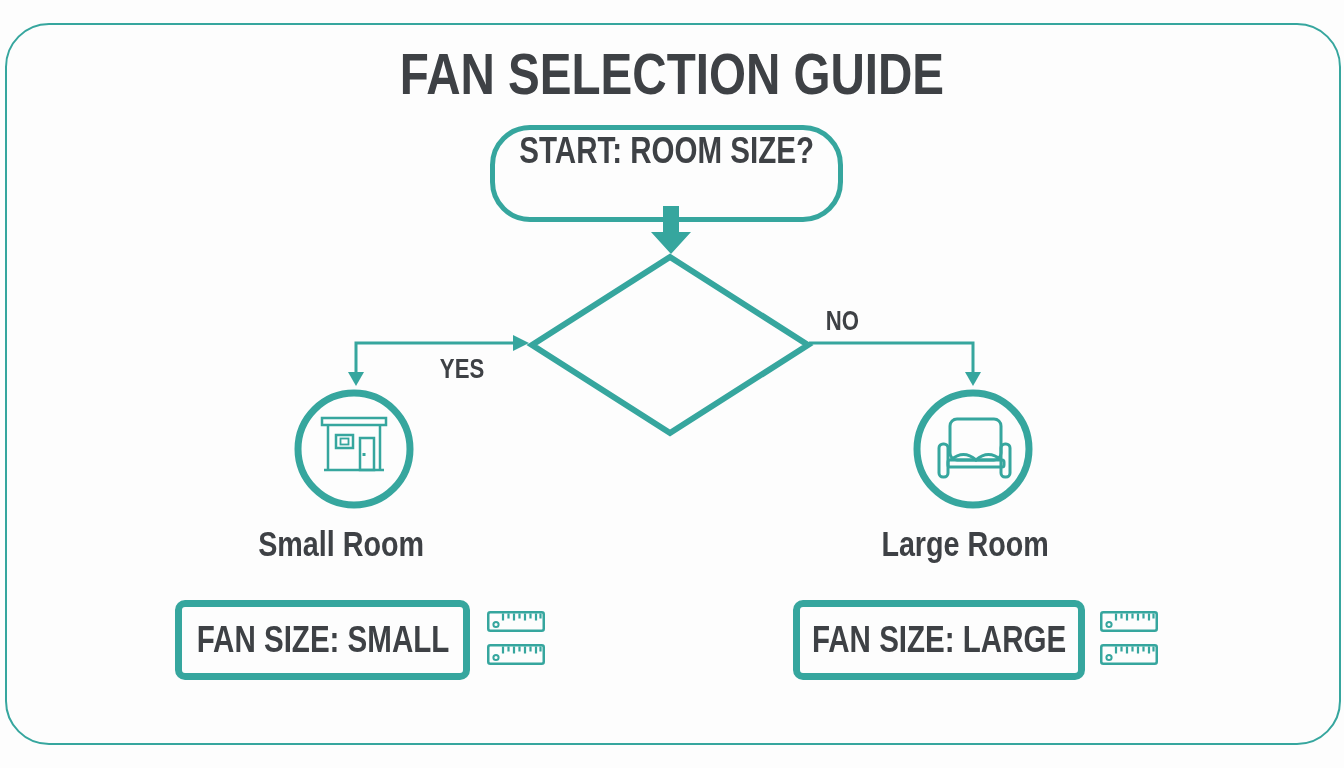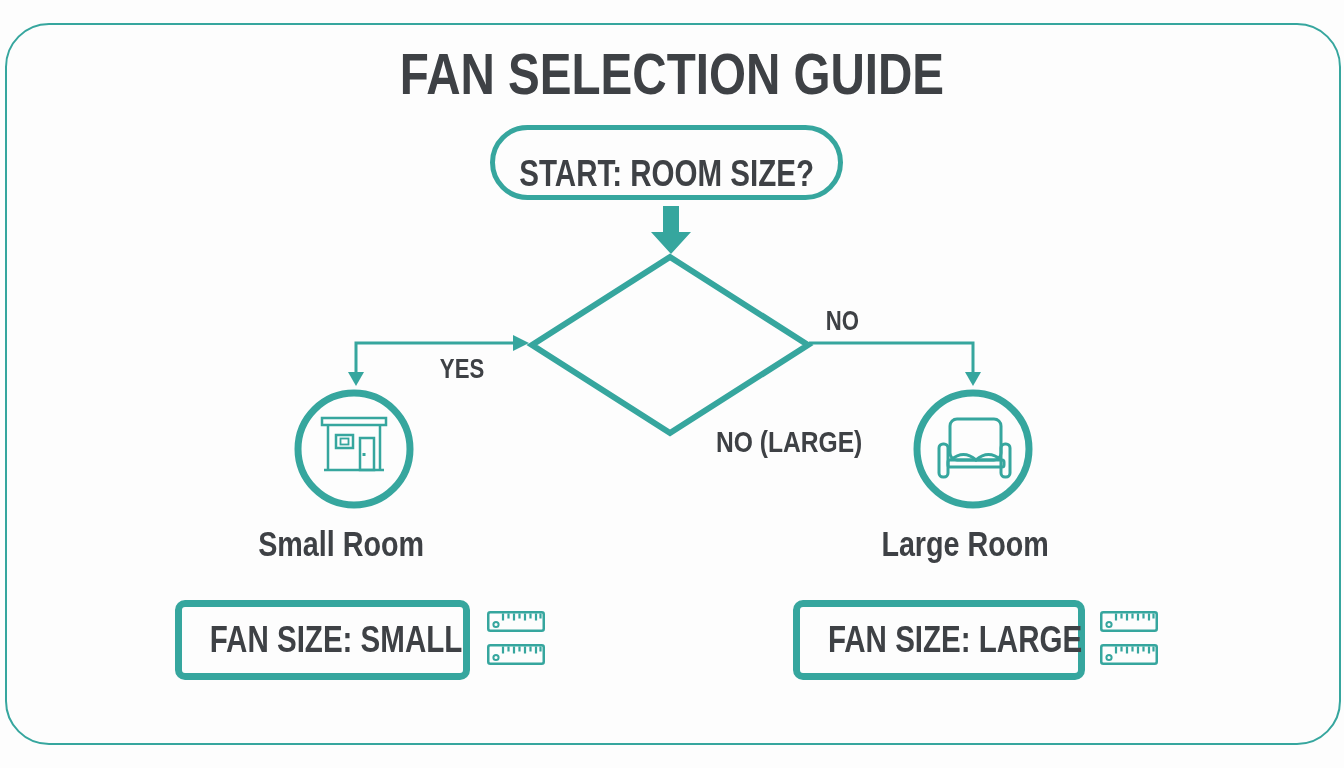--- a/index.html
+++ b/index.html
@@ -14,24 +14,24 @@
     position:absolute;left:5px;top:23px;width:1336px;height:722px;
     border:2.5px solid var(--teal,#36A69E);border-radius:44px;
     box-sizing:border-box;
   }
   .condensed{display:inline-block;transform:scaleX(0.82);transform-origin:center;white-space:nowrap;}
   .title{
     position:absolute;left:0;top:40px;width:100%;text-align:center;
     font-size:58px;letter-spacing:0;
   }
   .start-node{
-    position:absolute;left:490px;top:125px;width:353px;height:75px;
+    position:absolute;left:490px;top:125px;width:353px;height:97px;
     border:5px solid var(--teal,#36A69E);border-radius:40px;
     box-sizing:border-box;background:var(--background,#FDFDFD);
-    display:flex;align-items:flex-end;justify-content:center;
+    display:flex;align-items:flex-start;justify-content:center;
     font-size:36px;
   }
   .svg-layer{position:absolute;left:0;top:0;width:1344px;height:768px;}
   .tl{stroke:var(--teal,#36A69E);fill:none;}
   .tf{fill:var(--teal,#36A69E);stroke:none;}
   .diamond-fill{fill:var(--background,#FDFDFD);stroke:var(--teal,#36A69E);}
   .decision-label{
     position:absolute;left:570px;top:310px;width:200px;text-align:center;
     font-size:30px;line-height:35px;
   }
@@ -39,21 +39,21 @@
   .yes-label{left:402px;top:306px;margin-top:48px;}
   .no-label{left:782px;top:306px;}
   .no-large-label{position:absolute;left:689px;top:425px;width:200px;text-align:center;font-size:30px;}
   .room-label{position:absolute;width:220px;text-align:left;font-size:35px;top:524px;}
   .small-room-label{left:240px;}
   .large-room-label{left:863px;}
   .result-node{
     position:absolute;top:600px;height:80px;
     border:7px solid var(--teal,#36A69E);border-radius:10px;
     box-sizing:border-box;background:var(--background,#FDFDFD);
-    display:flex;align-items:center;
+    display:flex;align-items:center;justify-content:center;
     font-size:36px;
   }
   .result-small{left:175px;width:295px;}
   .result-large{left:793px;width:292px;}
 </style>
 </head>
 <body>
 
 <div class="canvas">
 
@@ -112,23 +112,20 @@
     <use href="#ruler" x="1100" y="644"></use>
   </svg>
 
 
   <div class="branch-label yes-label">
     <span class="condensed">YES</span>
   </div>
   <div class="branch-label no-label">
     <span class="condensed">NO</span>
   </div>
-  <div class="no-large-label">
-    <span class="condensed">NO (LARGE)</span>
-  </div>
 
   <div class="room-label small-room-label">
     <span class="condensed">Small Room</span>
   </div>
   <div class="room-label large-room-label">
     <span class="condensed">Large Room</span>
   </div>
 
   <div class="result-node result-small">
     <span class="condensed">FAN SIZE: SMALL</span>

